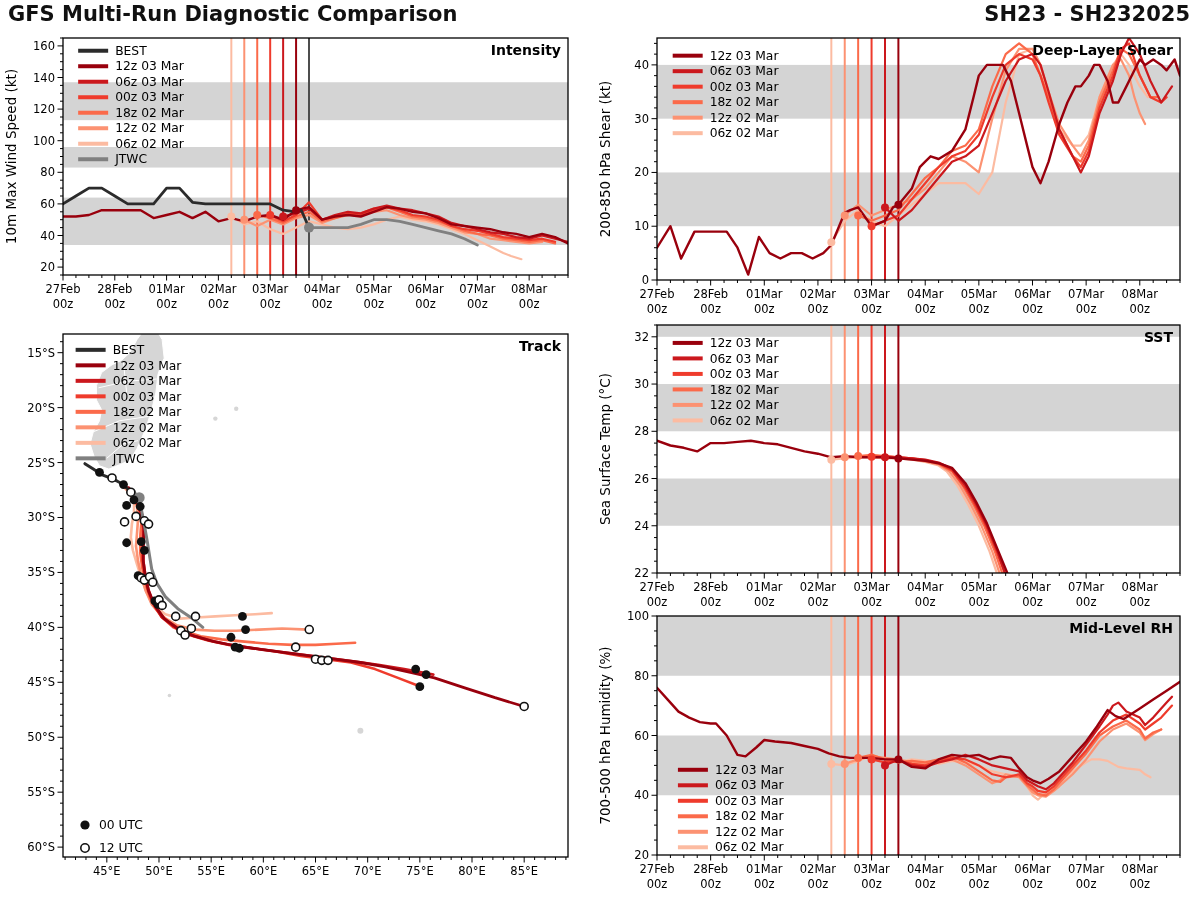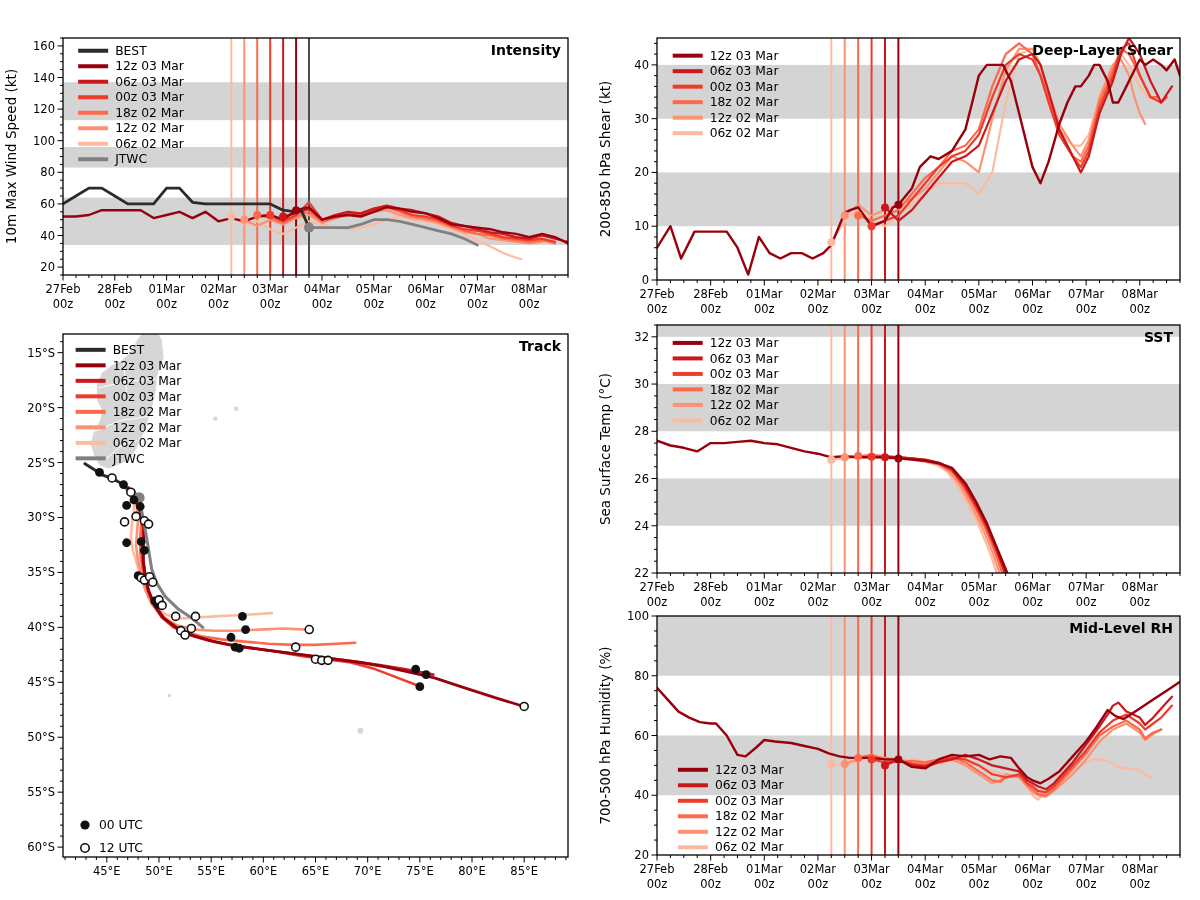--- a/index.html
+++ b/index.html
@@ -10,20 +10,22 @@
   #title-right{right:10px;}
   #charts{position:absolute;left:0;top:0;}
   #charts text{font-family:"DejaVu Sans",sans-serif;fill:#000;}
   #logo{position:absolute;left:6px;top:854px;width:290px;height:46px;}
   #cira-text{font-family:"DejaVu Sans",sans-serif;font-weight:bold;font-style:italic;}
 </style>
 </head>
 <body>
 
 <div id="page">
+  <div id="title-left" class="title">GFS Multi-Run Diagnostic Comparison</div>
+  <div id="title-right" class="title">SH23 - SH232025</div>
 
   <svg id="charts" width="1200" height="900">
       <g>
         <clipPath id="cp-intensity">
           <rect x="63" y="38" width="505" height="237"></rect>
         </clipPath>
         <rect x="63" y="197.58" width="505" height="47.39999999999998" fill="#d4d4d4"></rect>
         <rect x="63" y="147.02" width="505" height="20.539999999999992" fill="#d4d4d4"></rect>
         <rect x="63" y="82.24000000000001" width="505" height="37.91999999999999" fill="#d4d4d4"></rect>
         <line x1="231.33333333333331" y1="38" x2="231.33333333333331" y2="275" stroke="#fcbba1" stroke-width="2"></line>

